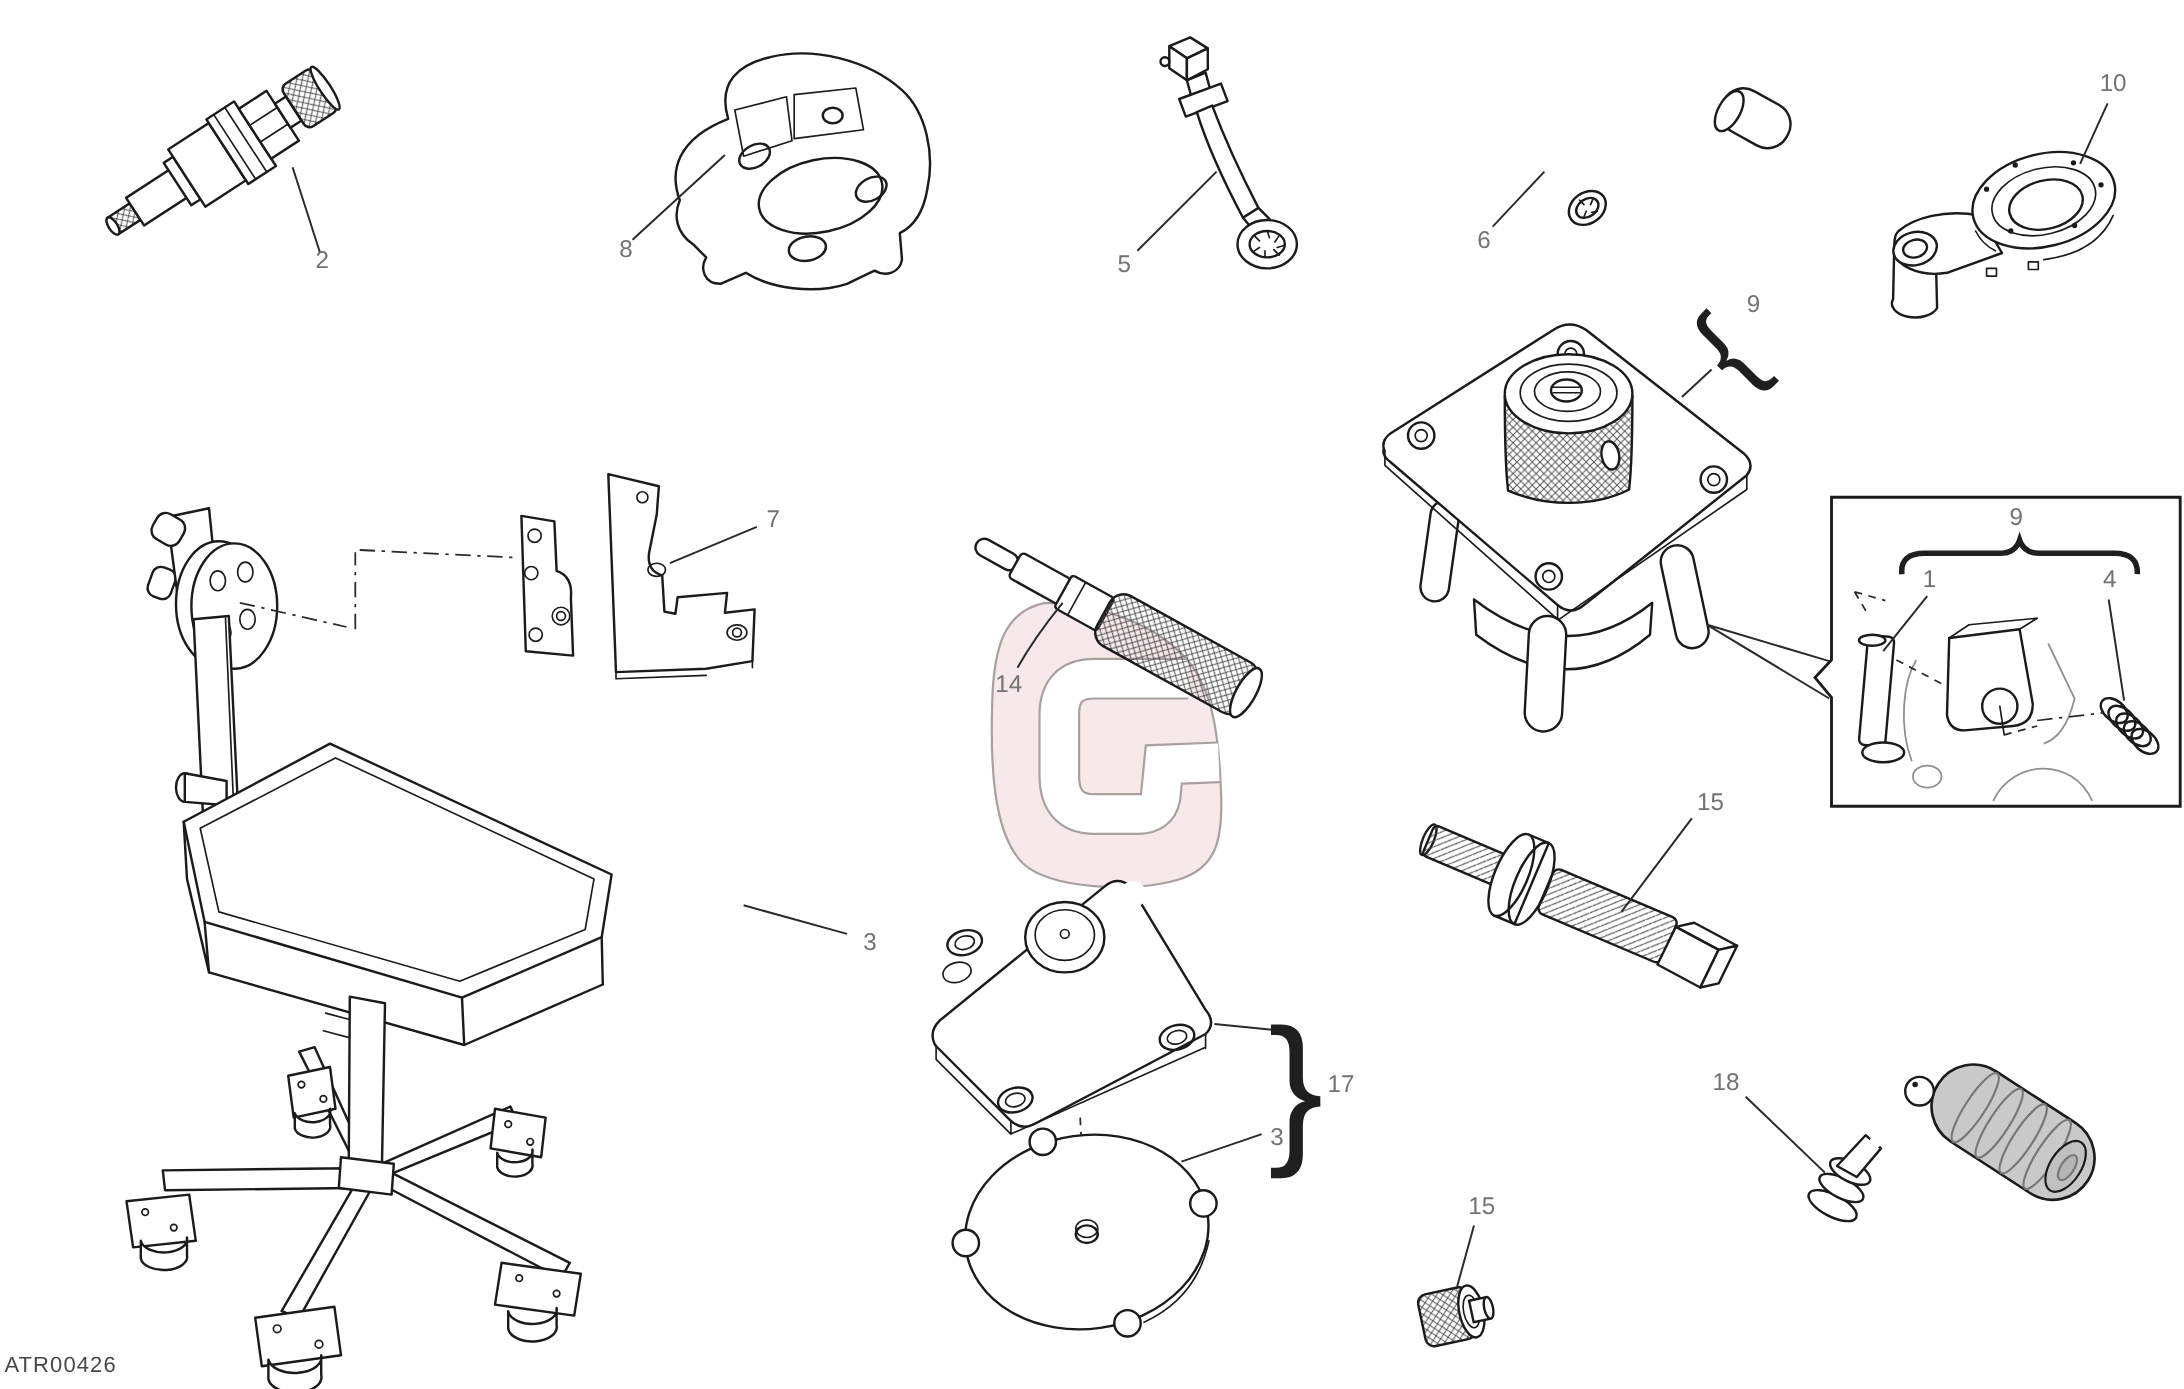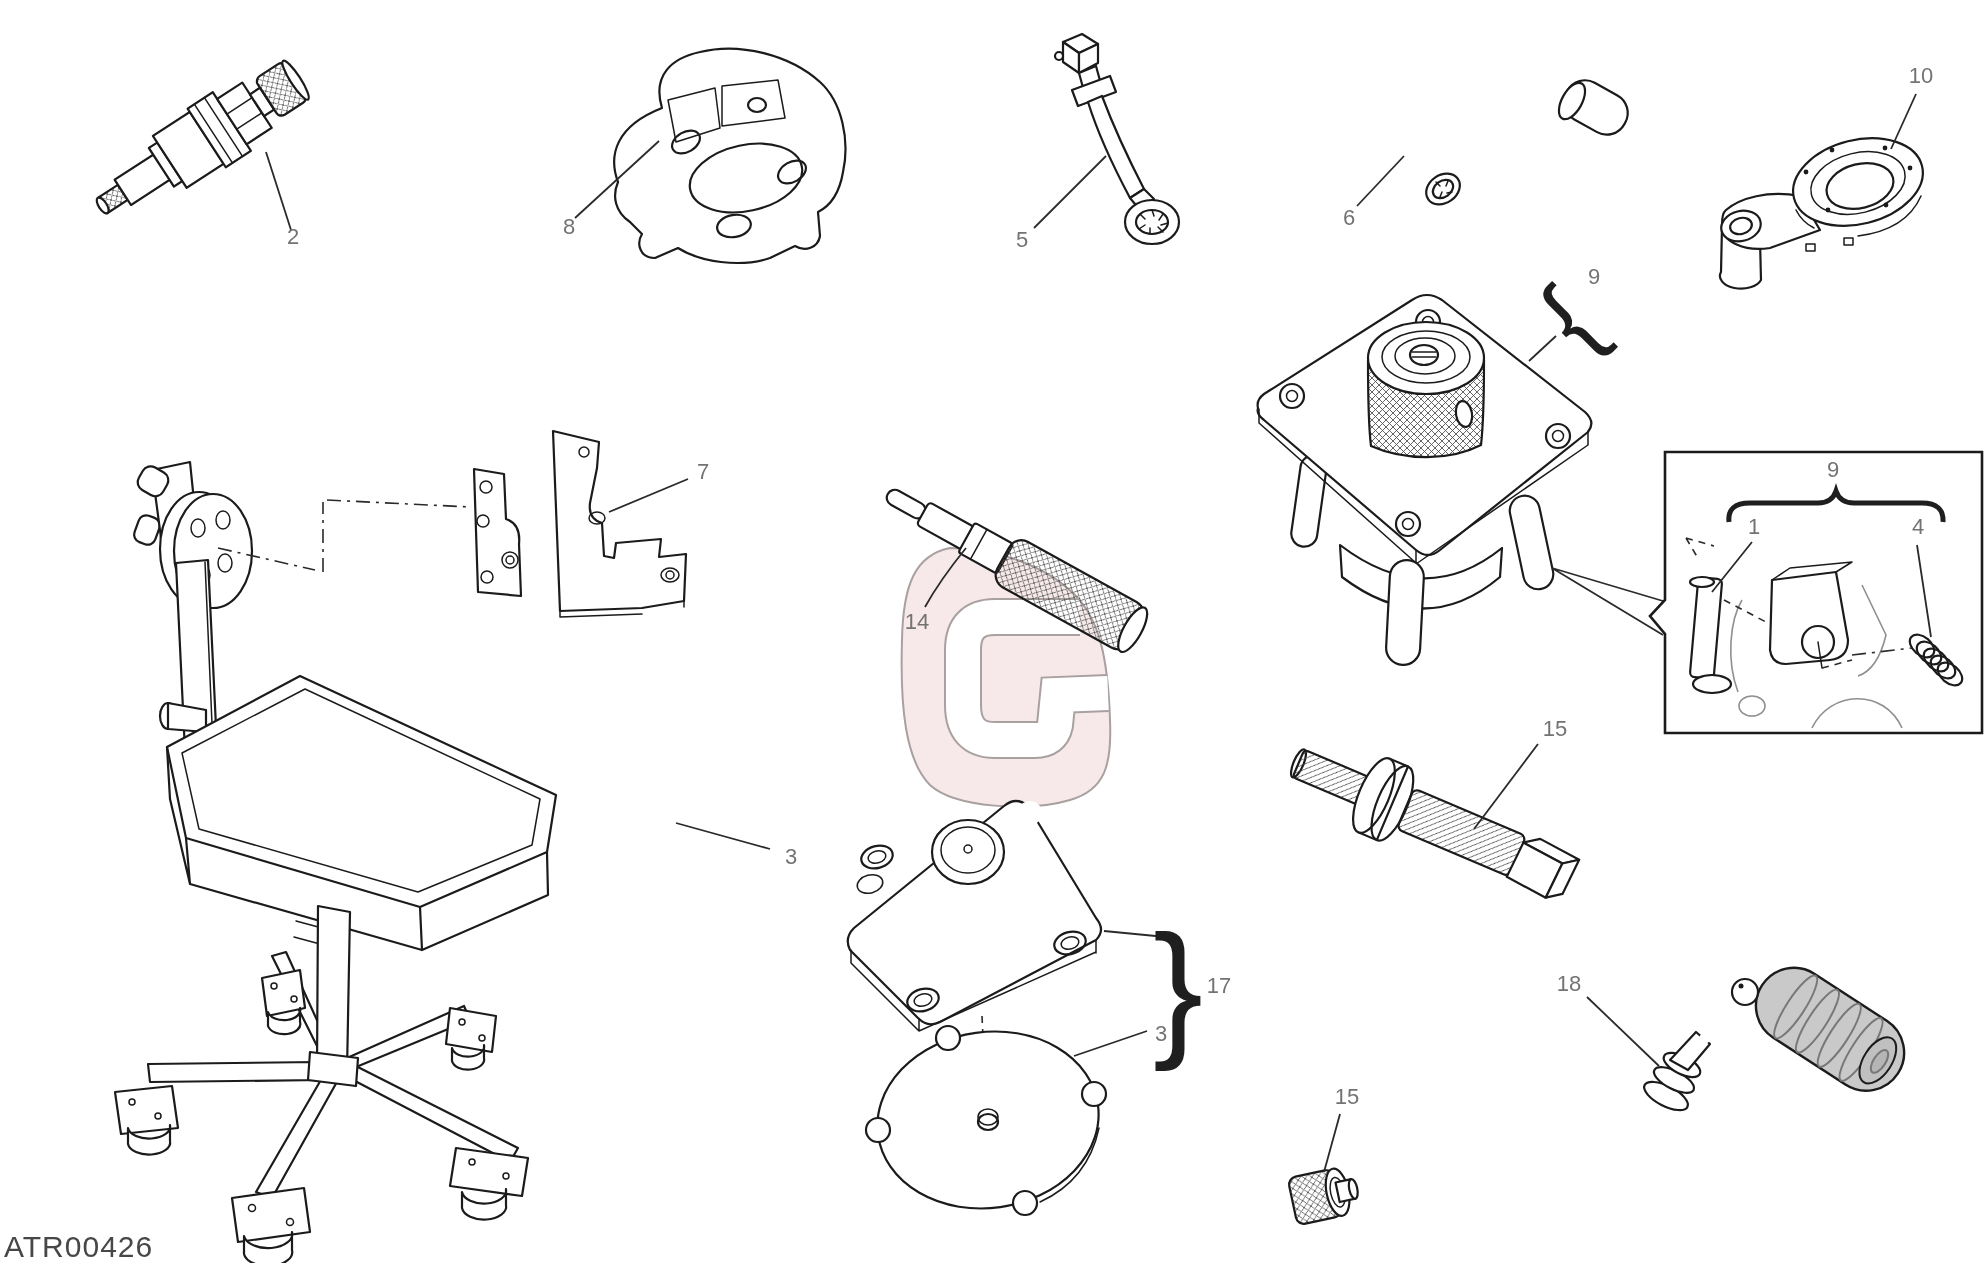--- a/index.html
+++ b/index.html
@@ -1,21 +1,21 @@
 <!DOCTYPE html>
 <html><head>
 <meta charset="utf-8">
 <style>
   html,body{margin:0;padding:0;background:#fff;}
   .canvas{position:relative;width:1985px;height:1263px;background:#ffffff;overflow:hidden;
           font-family:"Liberation Sans",sans-serif;}
   .art{position:absolute;left:0;top:0;}
   .callout{position:absolute;transform:translate(-50%,-50%);font-size:22px;color:#737373;
            white-space:nowrap;}
-  .code{position:absolute;left:4px;top:1230px;font-size:30px;color:#474747;letter-spacing:1px;}
+  .code{position:absolute;left:4px;top:1230px;font-size:20px;color:#474747;letter-spacing:1px;}
   
   .s{stroke:#1b1b1b;stroke-width:2.2;stroke-linejoin:round;stroke-linecap:round;}
   .t{stroke-width:1.5;}
   .nf{fill:none;}
   .wf{fill:#ffffff;}
   .gry{stroke:#8f8f8f;stroke-width:1.6;fill:none;}
   .ld{stroke:#2a2a2a;stroke-width:1.8;fill:none;}
   .dd{stroke:#2a2a2a;stroke-width:1.6;fill:none;stroke-dasharray:14 6 3 6;}
   .ds{stroke:#2a2a2a;stroke-width:1.6;fill:none;stroke-dasharray:7 6;}
   .brace{fill:#1f1f1f;font-family:"Liberation Sans",sans-serif;}

